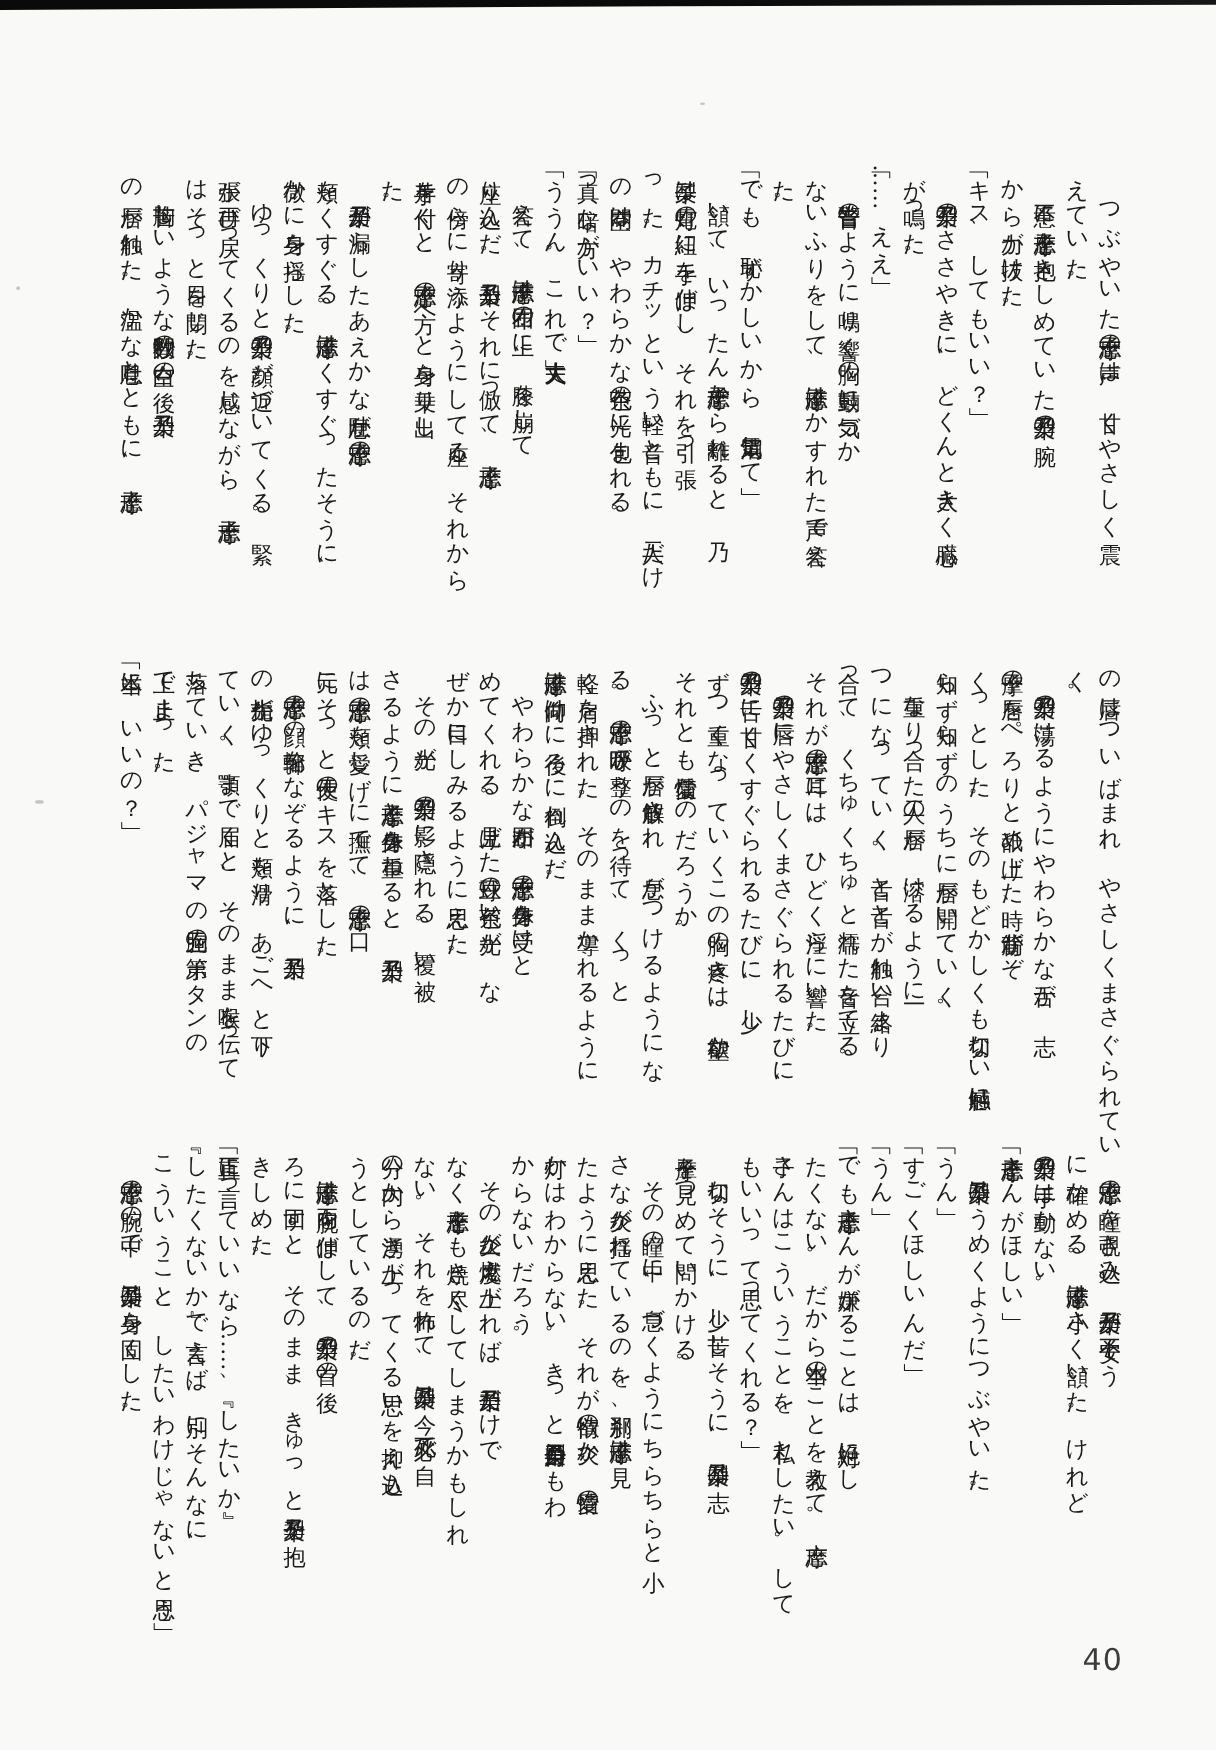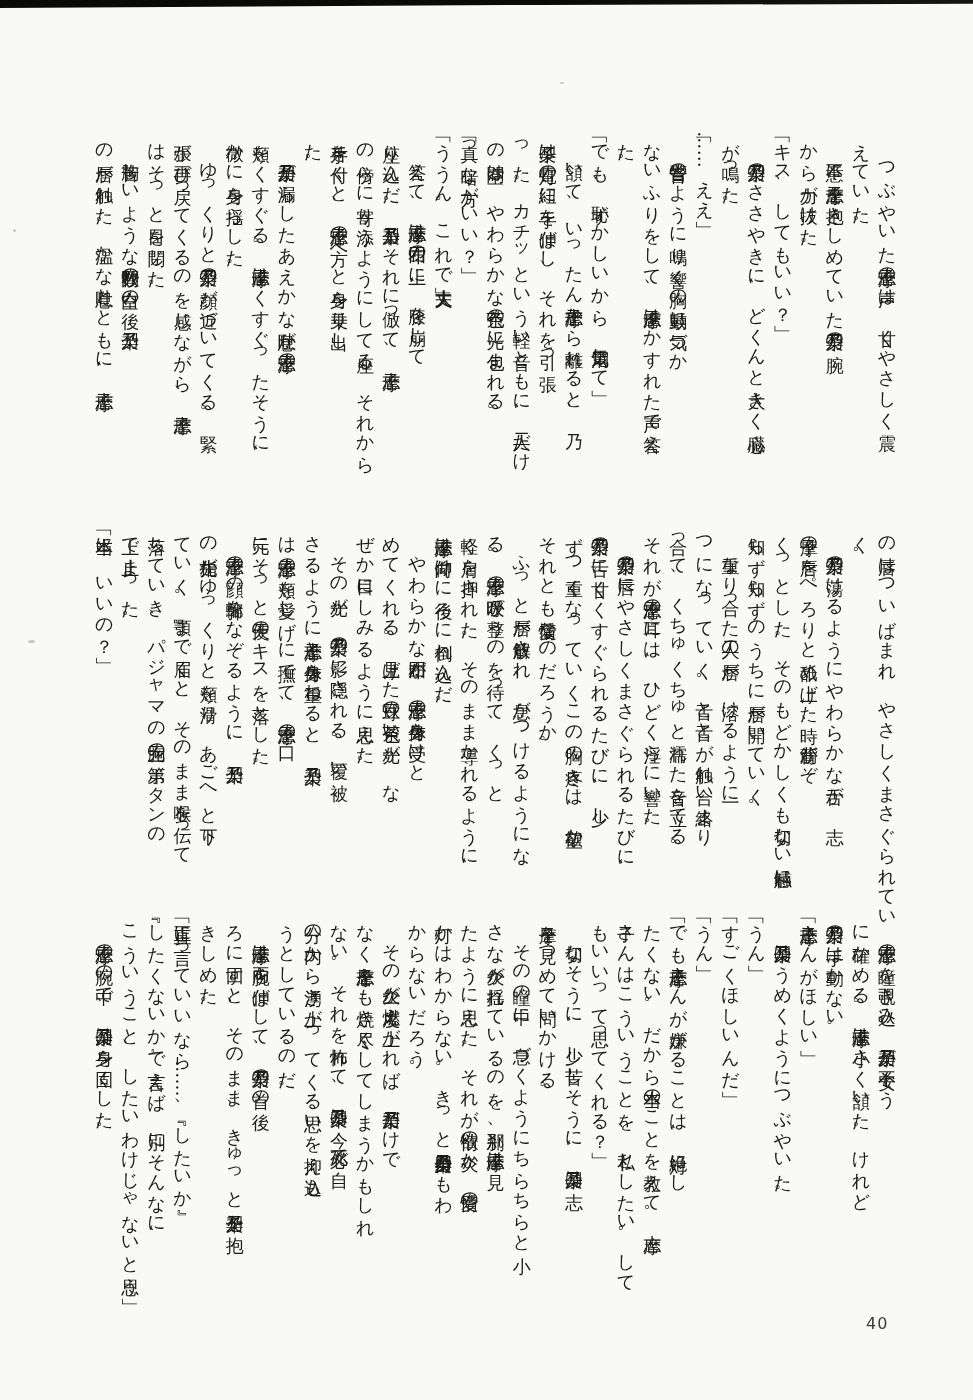--- a/index.html
+++ b/index.html
@@ -37,21 +37,21 @@
     margin:0; padding:0;
     line-height:26.1px;
     letter-spacing:0.35px;
     white-space:nowrap;
   }
   .band p.col.indent { text-indent:18.7px; }
 
   .page-number {
     position:absolute; left:866px; top:1314px;
     font-family:"DejaVu Sans","Liberation Sans",sans-serif;
-    font-size:16px; color:#3c3c3c; letter-spacing:1px;
+    font-size:24px; color:#3c3c3c; letter-spacing:1px;
   }
 </style>
 </head>
 <body>
 
 <div class="page">
   <div class="scan-bar"></div>
   <div class="speck s1"></div>
   <div class="speck s2"></div>
   <div class="speck s3"></div>

